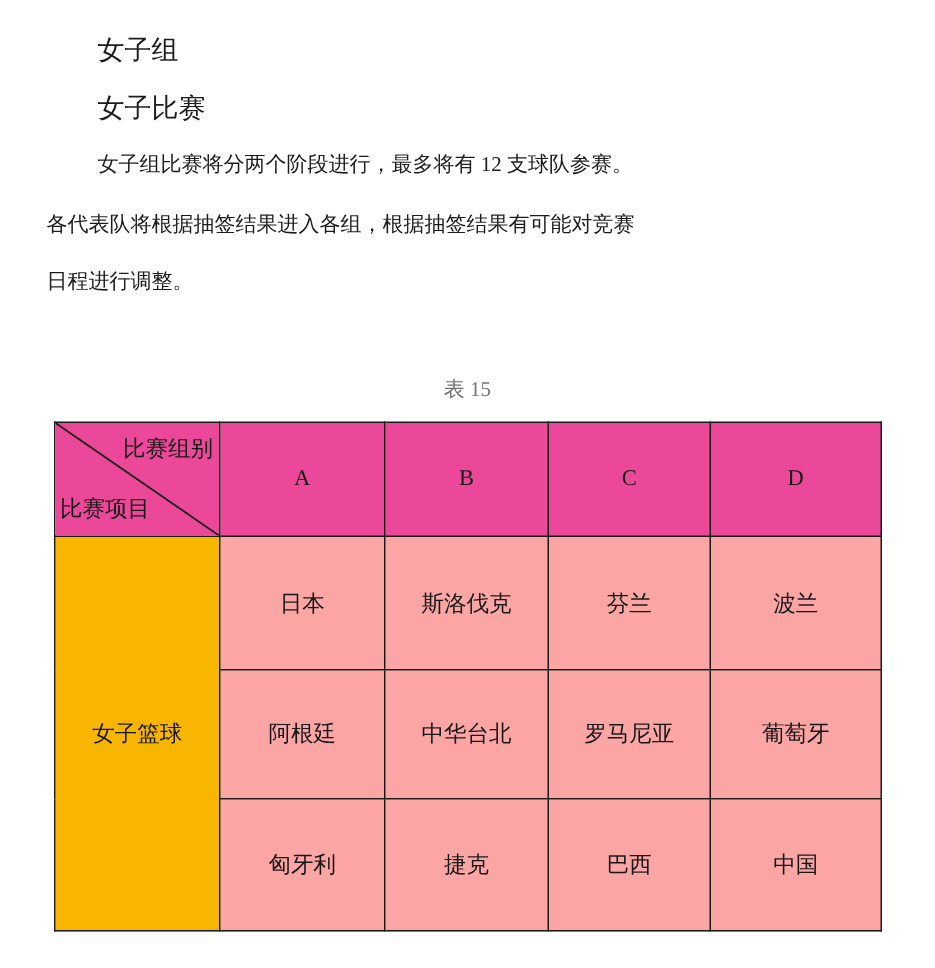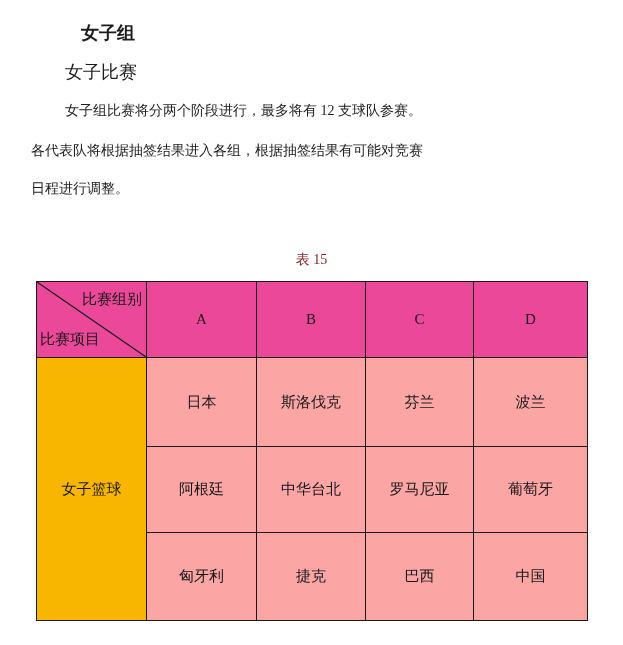--- a/index.html
+++ b/index.html
@@ -7,34 +7,34 @@
   body {
     position:relative;
     background:#ffffff;
     color:#1c1c1c;
     font-family:"Liberation Serif","DejaVu Serif",serif;
     overflow:hidden;
   }
   .heading {
     position:absolute; left:65px; top:22px;
     font-family:"Liberation Sans","DejaVu Sans",sans-serif;
-    font-weight:bold; font-size:18px; line-height:22px;margin-left:16px;
+    font-weight:normal; font-size:18px; line-height:22px;
   }
   .subheading {
     position:absolute; left:65px; top:61px;
     font-size:18px; line-height:22px;
   }
   .para-line { position:absolute; font-size:14px; line-height:23px; white-space:nowrap; }
   .pl1 { left:65px; top:99px; }
   .pl2 { left:31px; top:139px;text-align:center; }
   .pl3 { left:31px; top:177px; }
 
   .caption {
     position:absolute; left:36px; top:251px; width:551px;
-    text-align:center; font-size:14px; color:#7f1d1d;
+    text-align:center; font-size:14px; color:#737373;
   }
 
   table.groups {
     position:absolute; left:36px; top:281px;
     width:551px; border-collapse:collapse; table-layout:fixed;
   }
   table.groups td {
     border:1px solid #1a1a1a;
     text-align:center; vertical-align:middle;
     font-size:15px; padding:0; color:#171717;

